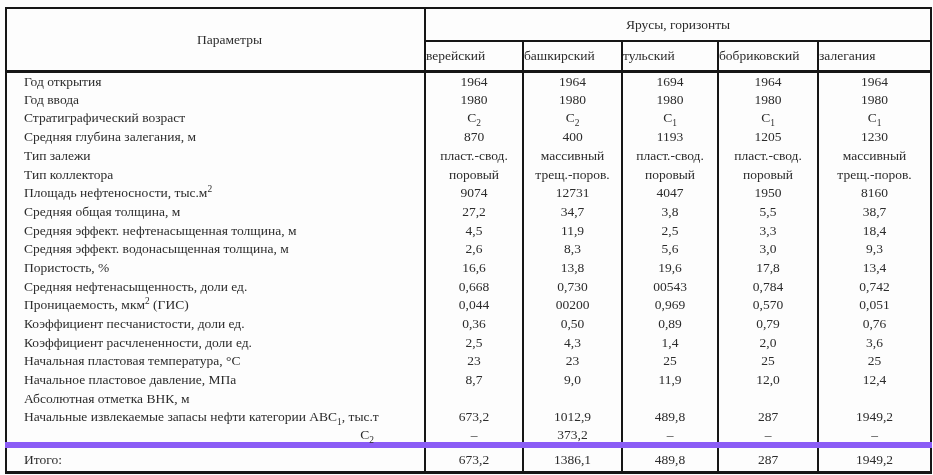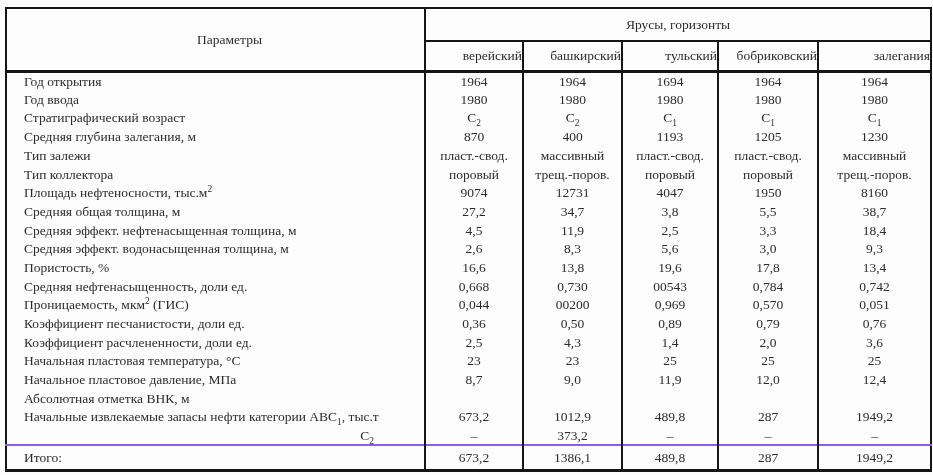--- a/index.html
+++ b/index.html
@@ -31,27 +31,27 @@
   }
   th.group{
     height:31px;
     border-bottom:2px solid #161616;
     border-left:2px solid #161616;
   }
   th.sub{
     height:28px;
     border-bottom:3px solid #161616;
     border-left:2px solid #161616;
-    text-align:right;
+    text-align:left;
   }
   tbody tr{height:18.7px;}
   td.param{padding-left:17px;text-align:left;white-space:nowrap;}
   td.param.right{text-align:right;padding-right:50px;}
   td.val{text-align:center;border-left:2px solid #161616;}
-  tr.total td{border-top:2px solid #8b5cf6;height:23px;}
+  tr.total td{border-top:6px solid #8b5cf6;height:23px;}
   sub,sup{font-size:70%;line-height:0;}
 </style>
 </head>
 <body>
 
 <div class="page">
   <table class="t">
     <colgroup>
       <col style="width:419px">
       <col style="width:98px">

